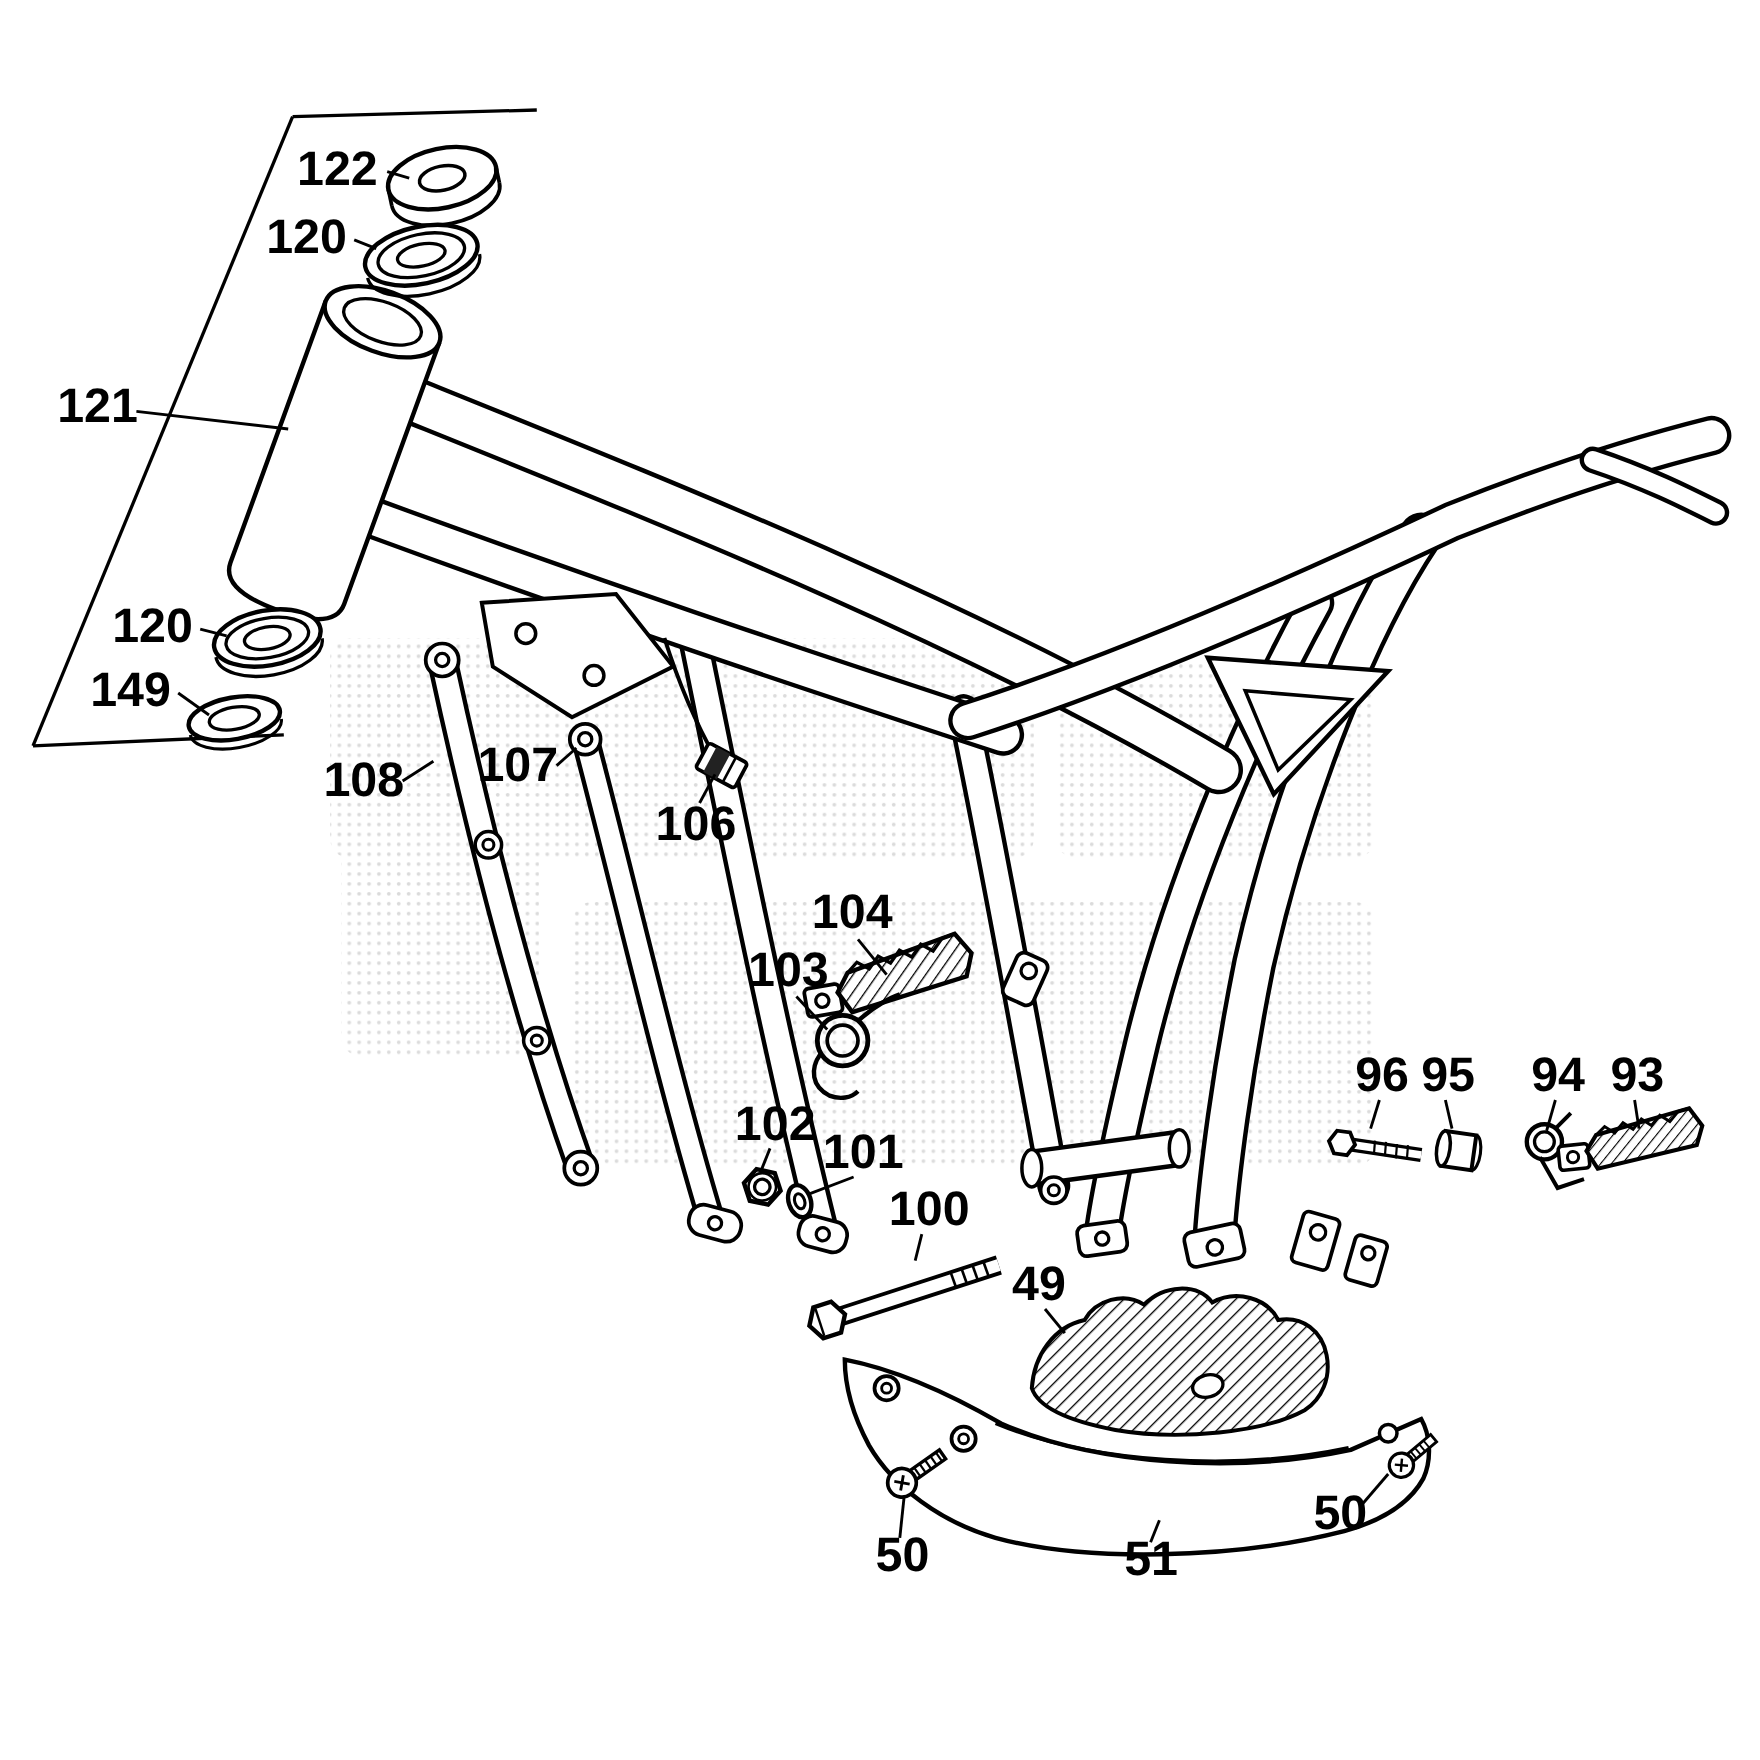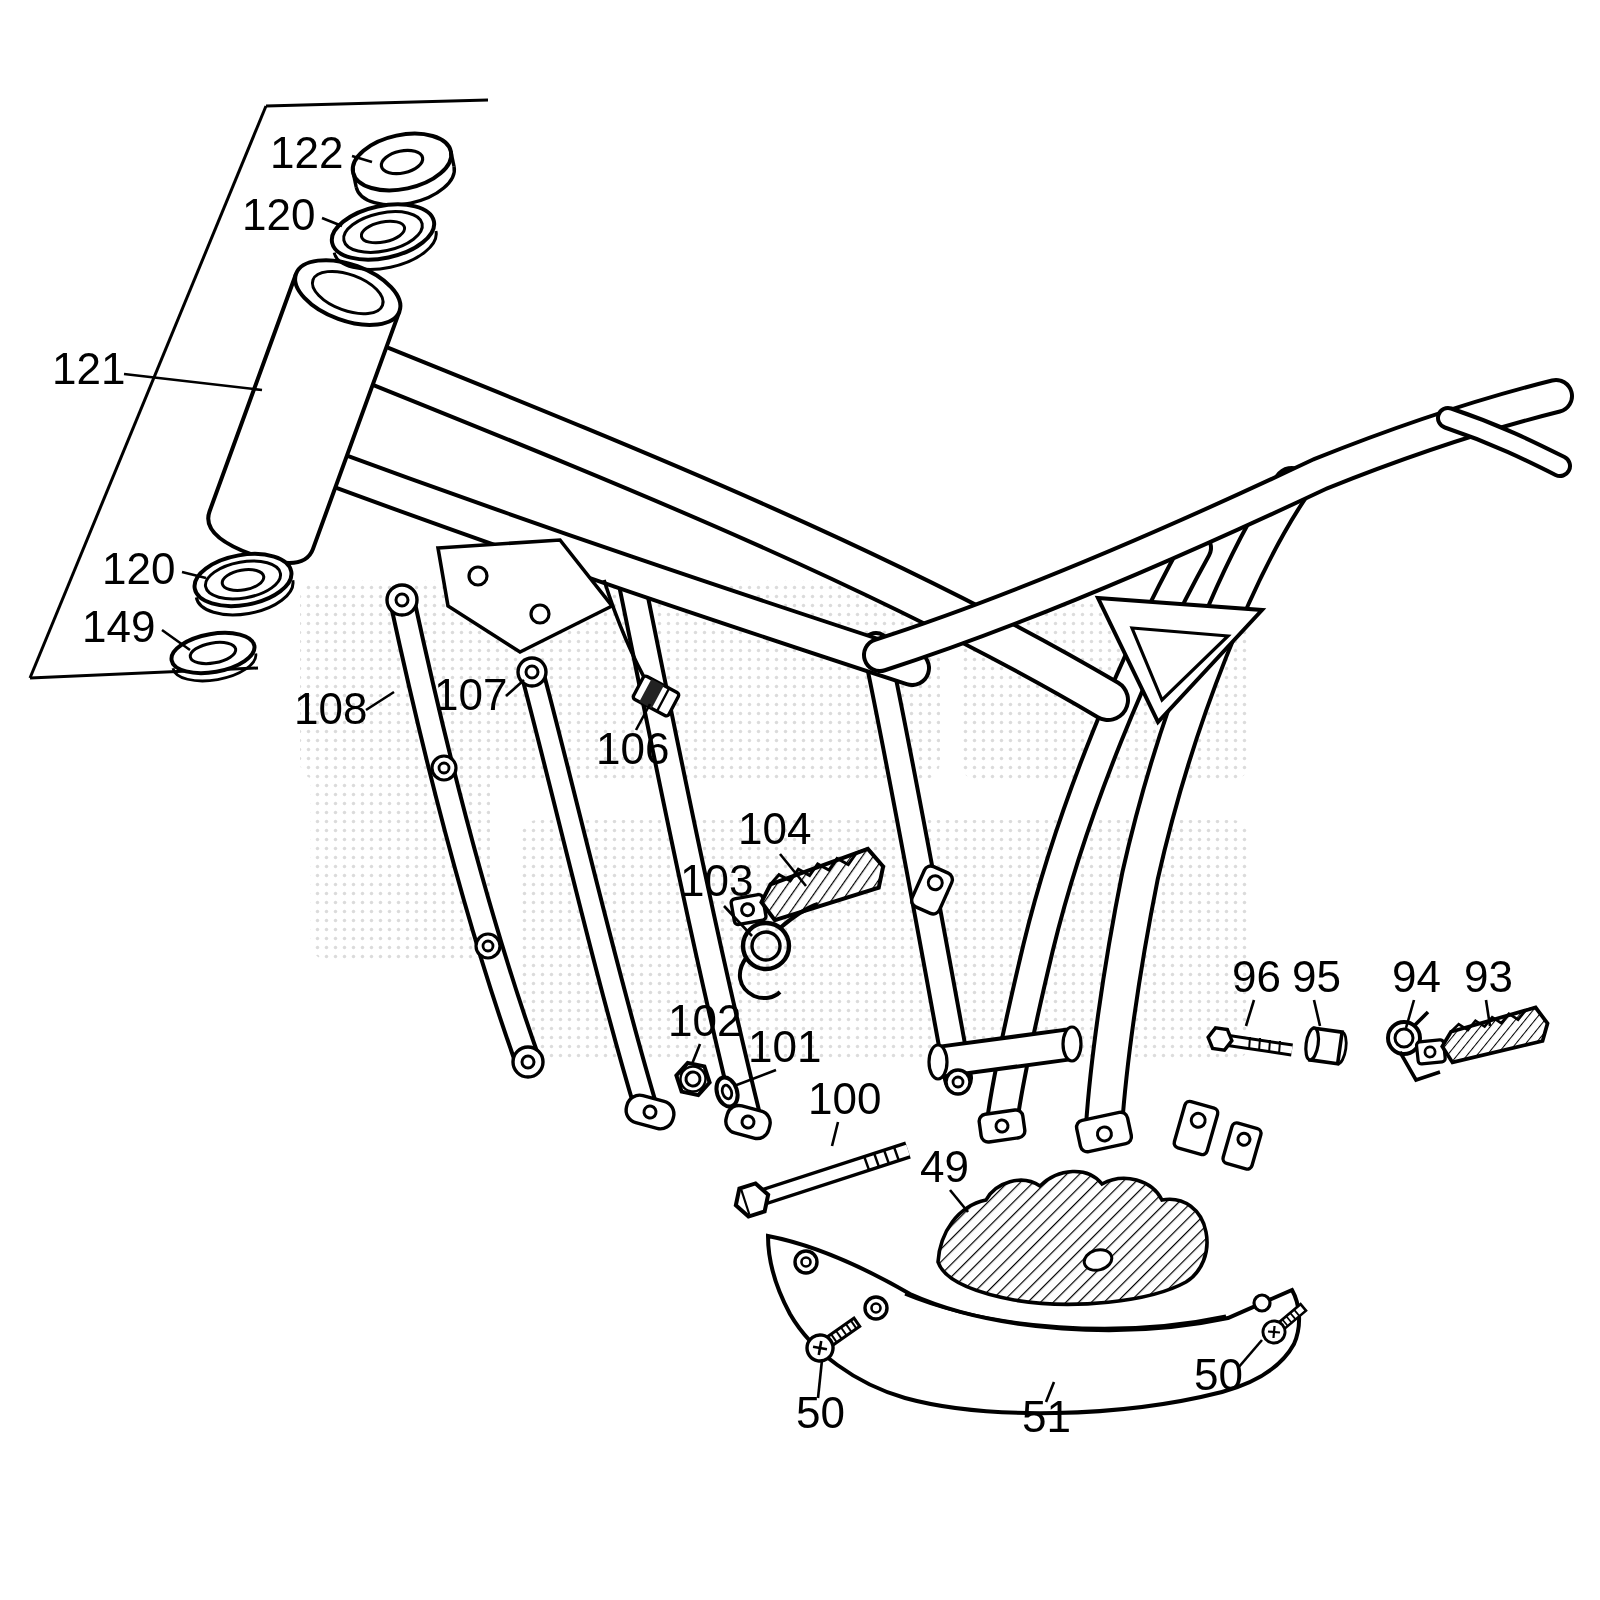--- a/index.html
+++ b/index.html
@@ -1,16 +1,16 @@
 <!DOCTYPE html>
 <html><head>
 <meta charset="utf-8">
 <style>
   html,body{margin:0;padding:0;background:#ffffff;}
-  .diagram-wrap{position:relative;width:1600px;height:1436px;background:#ffffff;overflow:hidden;}
+  .diagram-wrap{position:relative;width:1600px;height:1436px;background:#ffffff;overflow:hidden;font-weight:bold;}
   svg{display:block;}
   .lbl{font-family:"Liberation Sans","DejaVu Sans",sans-serif;font-size:44px;fill:#000;}
   .leader{stroke:#000;stroke-width:2.6px;}
 </style>
 </head>
 <body>
 
 <div class="diagram-wrap">
 <svg viewBox="0 0 1600 1600" width="1600" height="1600" xmlns="http://www.w3.org/2000/svg">
   <defs>

